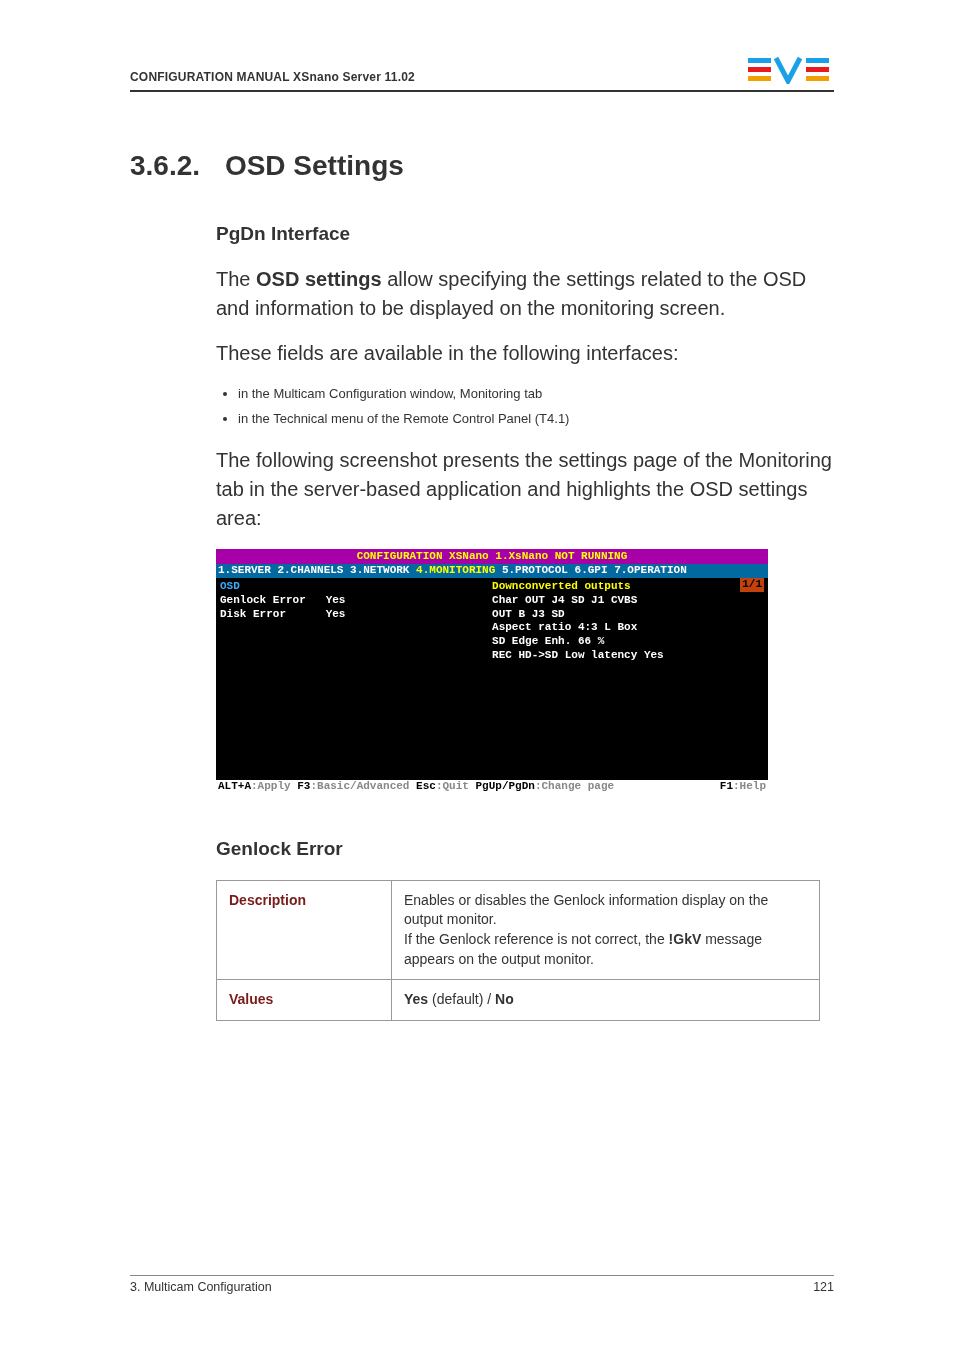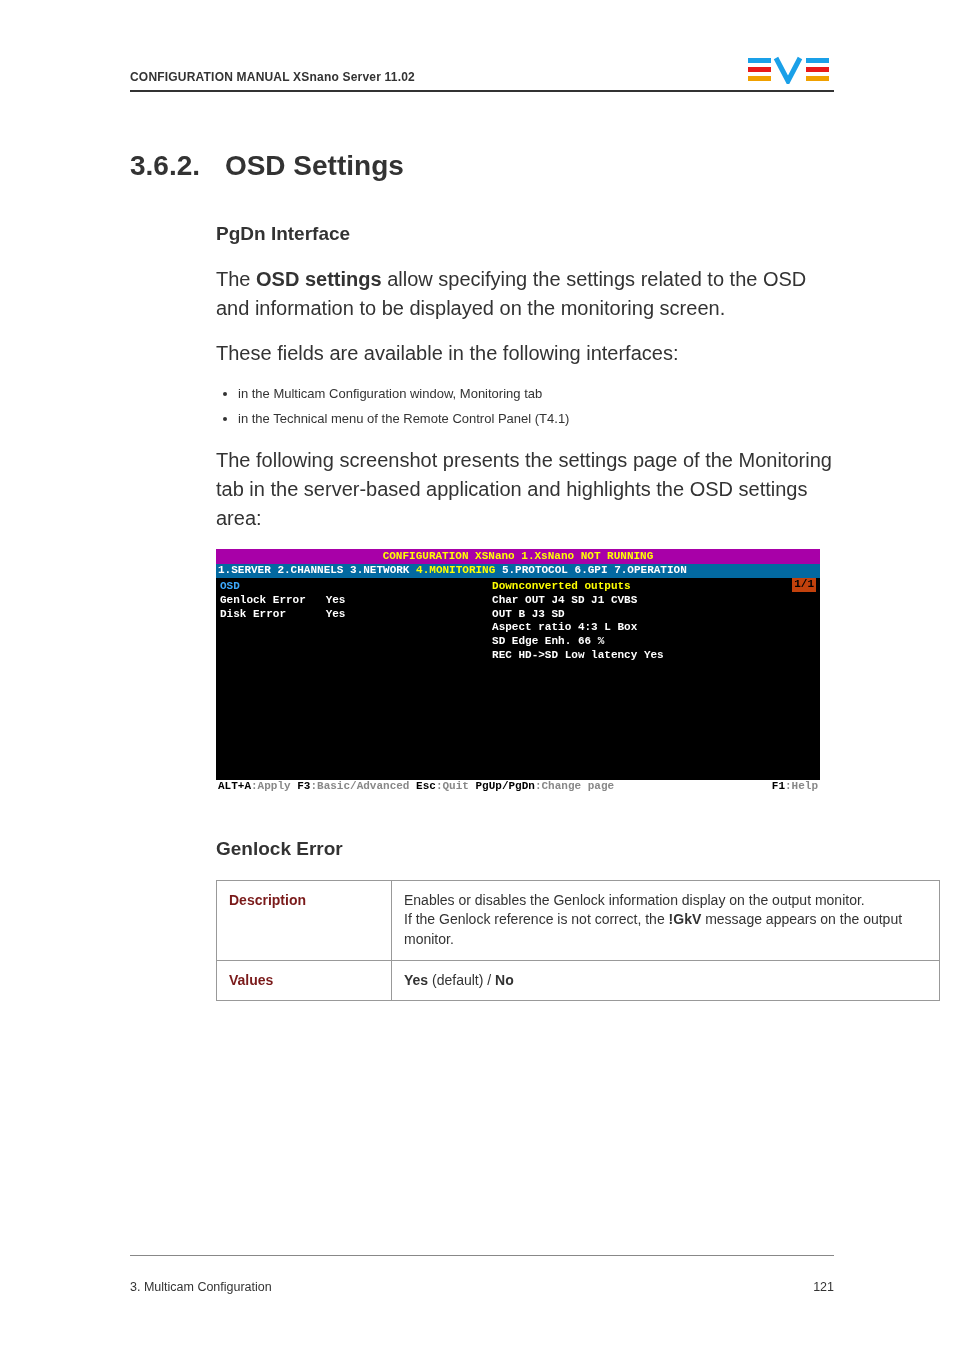--- a/index.html
+++ b/index.html
@@ -17,44 +17,44 @@
   .header-text { font-size:12px; font-weight:bold; letter-spacing:.2px; }
   .logo svg { display:block; }
   .section-num { font-size:28px; font-weight:bold; display:inline-block; width:86px; }
   .section-title { font-size:28px; font-weight:bold; }
   h1.sec { margin:54px 0 40px 0; }
   h2.sub { font-size:19px; font-weight:bold; margin:0 0 20px 0; margin-left:86px; }
   .body-text { font-size:20px; line-height:1.45; margin:0 0 16px 0; margin-left:86px; }
   ul.bul { margin:0 0 16px 0; margin-left:86px; padding-left:22px; }
   ul.bul li { font-size:13px; line-height:1.6; margin-bottom:4px; }
   .screenshot {
-    margin-left:86px; width:604px;
+    margin-left:86px; width:552px;
     font-family:"Courier New",monospace; font-size:11px; font-weight:bold;
     color:#fff; line-height:1.25; margin-bottom:44px;
   }
   .ss-title { background:#a800a8; color:#ff0; text-align:center; padding:1px 0; }
   .ss-tabs { background:#0369a1; color:#fff; padding:0 2px; white-space:pre; }
   .ss-tabs .hl { color:#ff0; }
   .ss-body { background:#000; min-height:198px; padding:2px 4px; position:relative; }
   .ss-body .pager { position:absolute; top:0; right:4px; background:#c2410c; color:#000; padding:0 2px; }
   .ss-body .osd-box { display:inline-block; vertical-align:top; }
   .ss-body .osd-box .osd-hdr { color:#3da9fc; }
   .ss-body .right-col { display:inline-block; vertical-align:top; margin-left:140px; }
   .ss-body .right-col .hdr { color:#ff0; }
   .ss-foot { background:#fff; color:#000; padding:0 2px; white-space:pre; }
   .ss-foot b { font-weight:bold; }
   .ss-foot .dim { color:#888; }
   table.info {
-    margin-left:86px; border-collapse:collapse; width:724px; font-size:14px;
+    margin-left:86px; border-collapse:collapse; width:604px; font-size:14px;
   }
   table.info td { border:1px solid #999; padding:10px 12px; vertical-align:top; line-height:1.4; }
   table.info td.k { width:150px; font-weight:bold; color:#7a1a1a; }
   .footer {
     position:absolute; left:130px; right:120px; bottom:56px;
-    border-top:1px solid #888; padding-top:24px;
+    border-top:1px solid #888; padding-top:4px;
     display:flex; justify-content:space-between; font-size:12.5px; color:#333;
   }
 </style>
 </head>
 <body>
 
 <div class="page">
 
   <div class="header-row">
     <div class="header-text">

